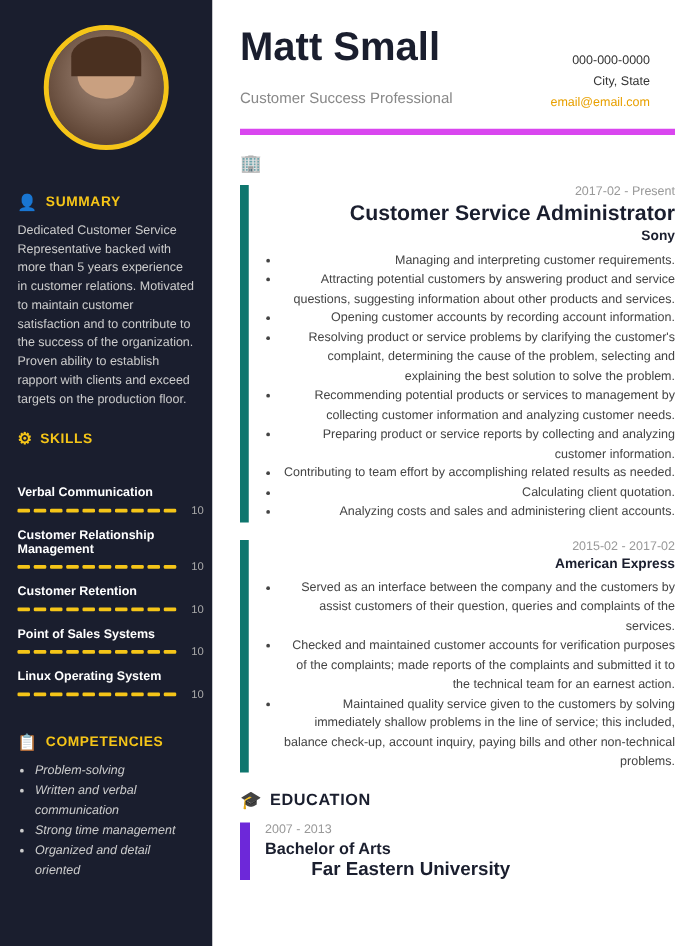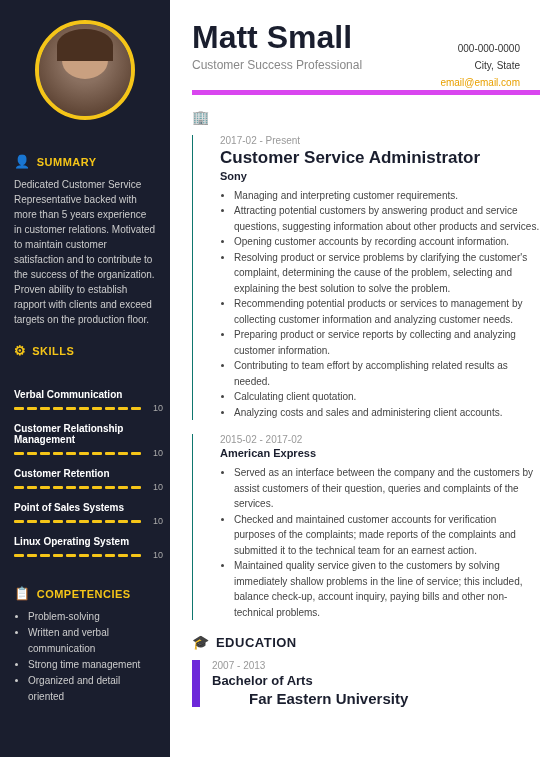--- a/index.html
+++ b/index.html
@@ -120,20 +120,21 @@
     .skill-score {
       font-size: 9px;
       color: #aaa;
       margin-left: 4px;
     }
 
     .competencies-list {
       width: 100%;
       list-style: disc;
       padding-left: 14px;
+      font-style: italic;
     }
     .competencies-list li {
       font-size: 10px;
       color: #ccc;
       line-height: 1.6;
     }
 
     
     .main {
       flex: 1;
@@ -144,21 +145,21 @@
 
     .header-name {
       font-size: 32px;
       font-weight: bold;
       color: #1a1e2e;
       line-height: 1.1;
     }
     .header-title {
       font-size: 12px;
       color: #888;
-      margin-top: 3px;
+      margin-top: 16px;
       margin-bottom: 8px;
     }
     .header-contact {
       position: absolute;
       right: 20px;
       top: 20px;
       text-align: right;
       font-size: 10px;
       color: #333;
       line-height: 1.7;
@@ -185,22 +186,23 @@
       margin-bottom: 10px;
       margin-top: 14px;
     }
     .main-section-icon {
       color: #f5c518;
       font-size: 14px;
     }
 
     .job-block {
       margin-bottom: 14px;
-      padding-left: 27px;
-      border-left: 1px solid #0f766e;
+      padding-left: 12px;
+      border-left: 7px solid #0f766e;
+      text-align: right;
     }
     .job-date {
       font-size: 10px;
       color: #999;
       margin-bottom: 2px;
     }
     .job-title {
       font-size: 17px;
       font-weight: bold;
       color: #1a1e2e;

